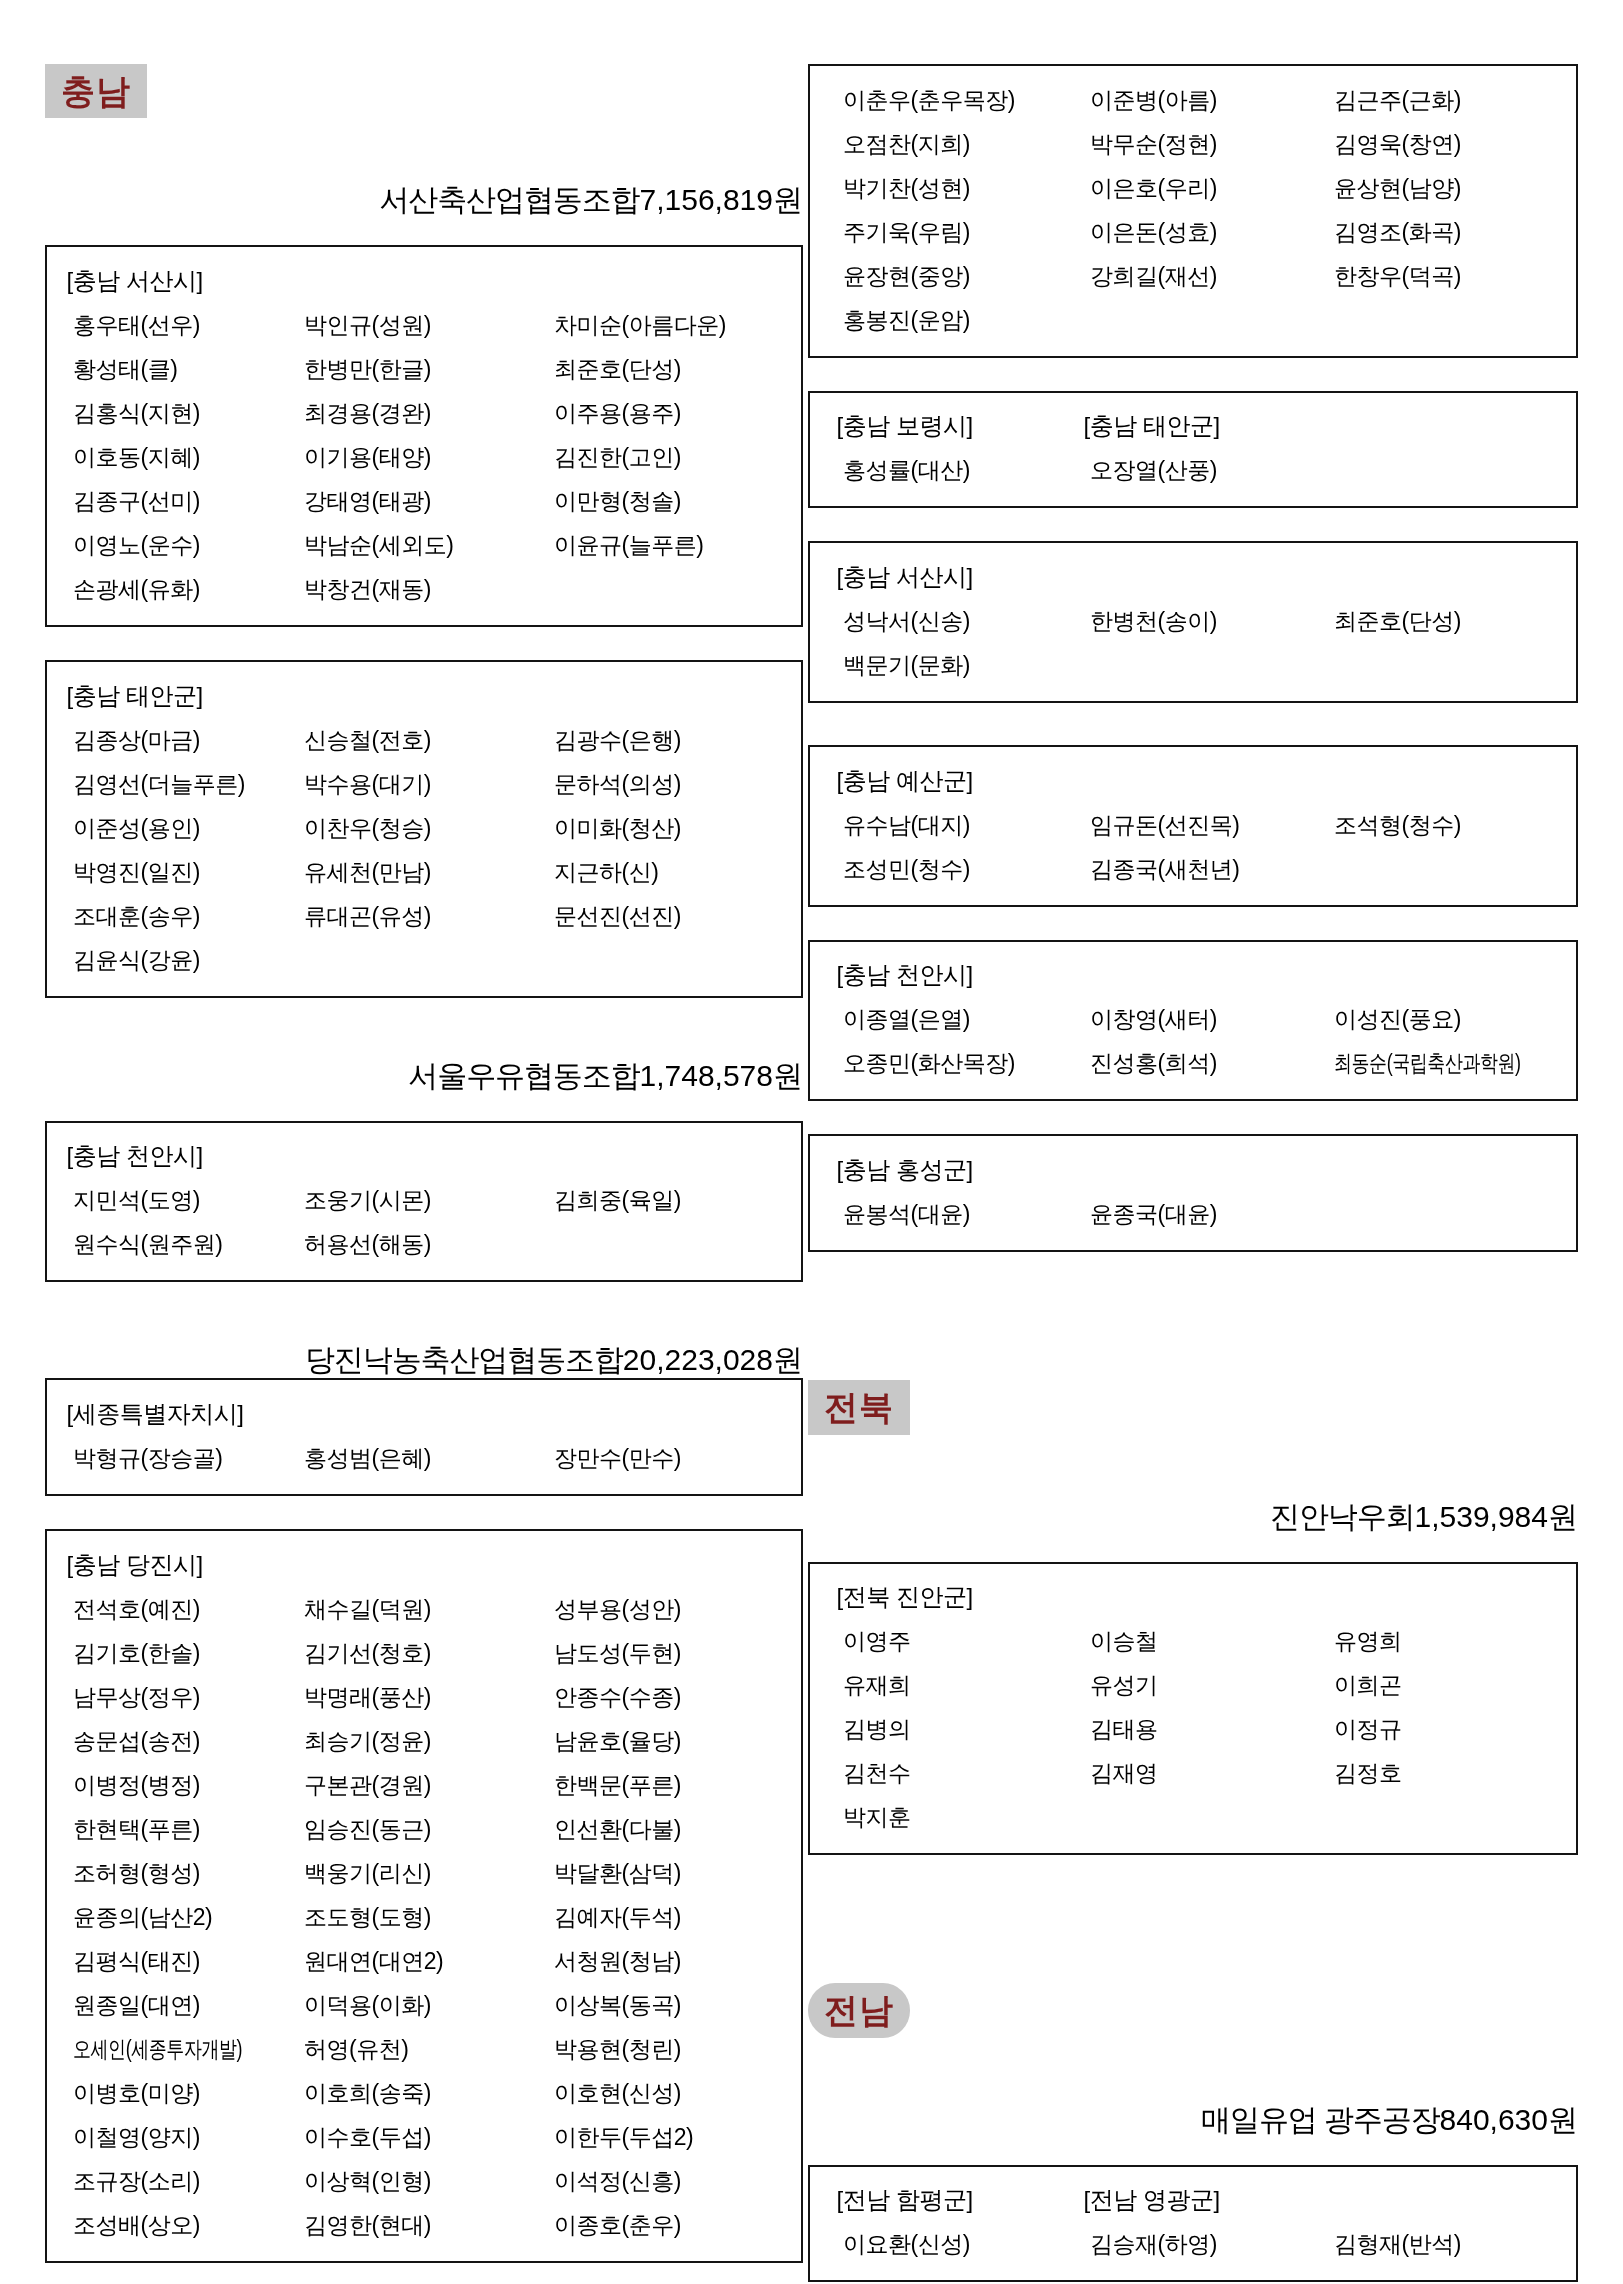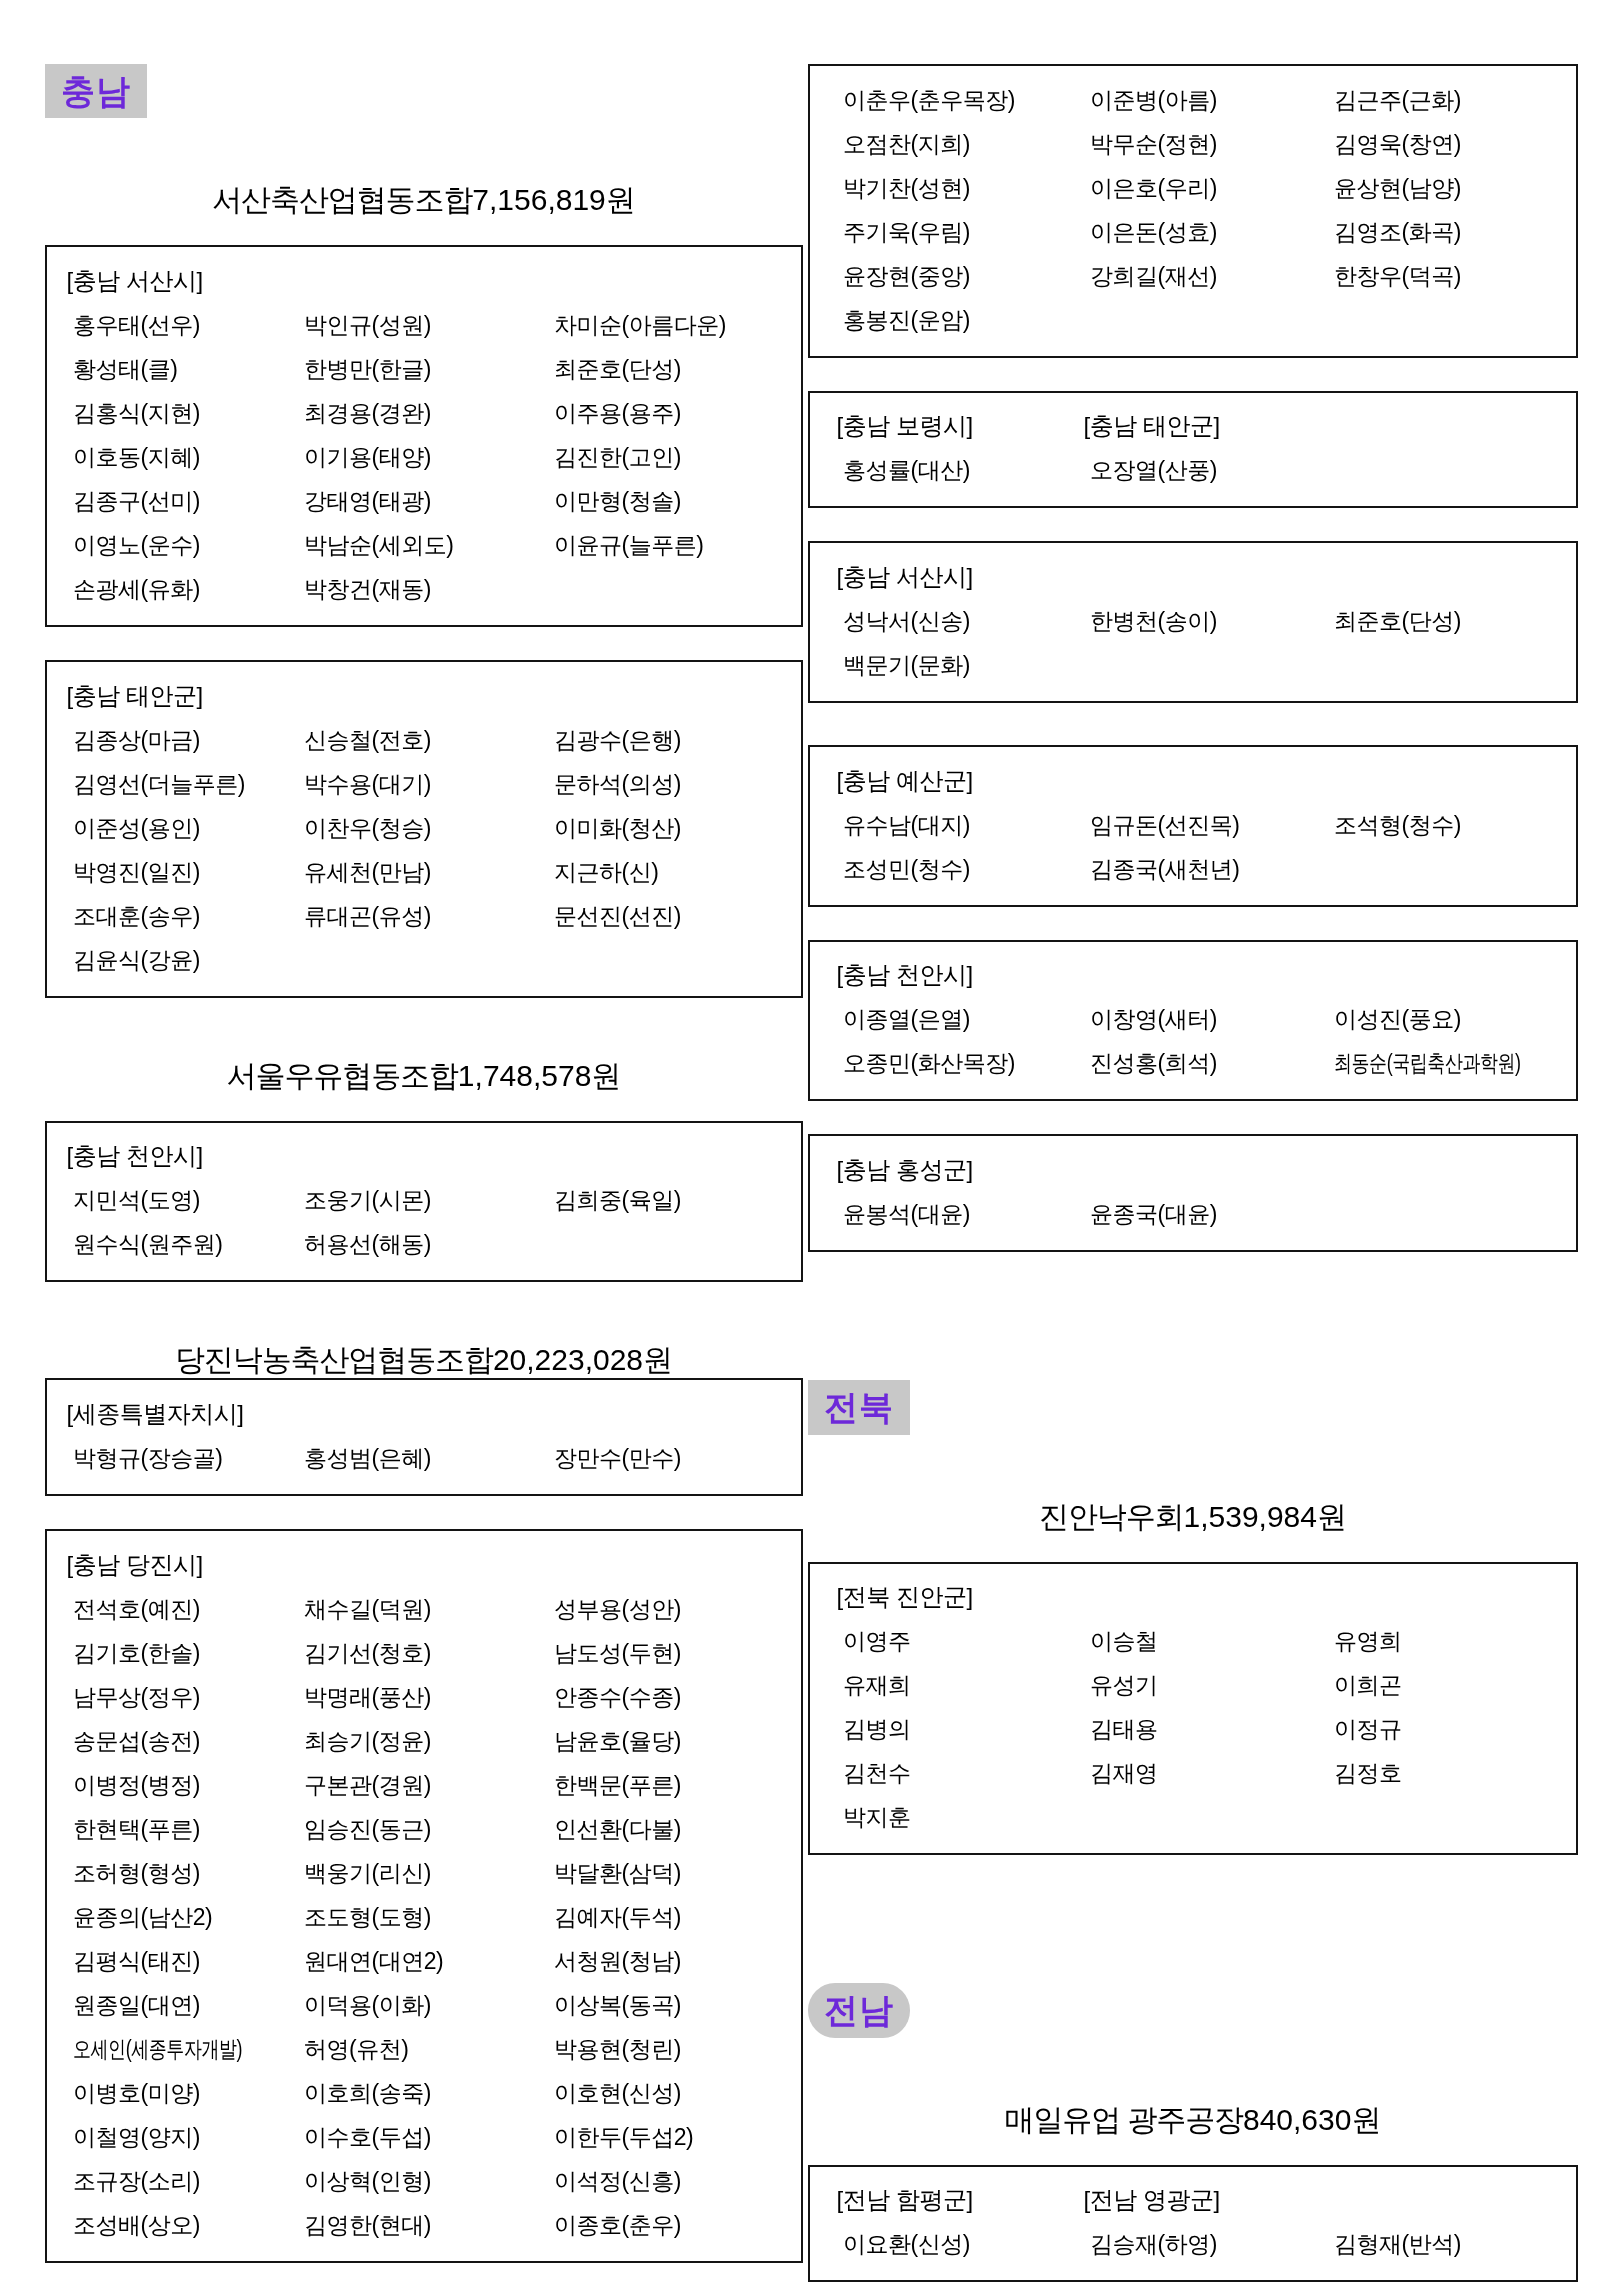--- a/index.html
+++ b/index.html
@@ -6,26 +6,26 @@
   body{
     width:1623px;height:2284px;position:relative;overflow:hidden;
     background:#ffffff;color:#000;
     font-family:"Liberation Sans","DejaVu Sans",sans-serif;
   }
   .column{position:absolute;top:0;padding-top:64px;box-sizing:border-box;}
   #col-left{left:45px;width:758px;}
   #col-right{left:808px;width:770px;}
 
   .badge{
-    display:inline-block;background:#c8c8c8;color:#6d28d9;
+    display:inline-block;background:#c8c8c8;color:#7f1d1d;
     font-size:34px;font-weight:600;line-height:1.1;
     padding:8.5px 16px;letter-spacing:1.1px;
   }
   .title-row{
-    display:flex;justify-content:center;align-items:baseline;
+    display:flex;justify-content:flex-end;align-items:baseline;
     font-size:30px;font-weight:500;letter-spacing:-1.1px;line-height:36px;
     width:100%;
   }
   .amount{font-weight:500;letter-spacing:0;}
 
   .box{
     border:2.1px solid #141414;background:#fff;
     padding:11.7px 5.3px 14px 26px;box-sizing:border-box;width:100%;
   }
   #col-right .box{padding-left:33px;}

